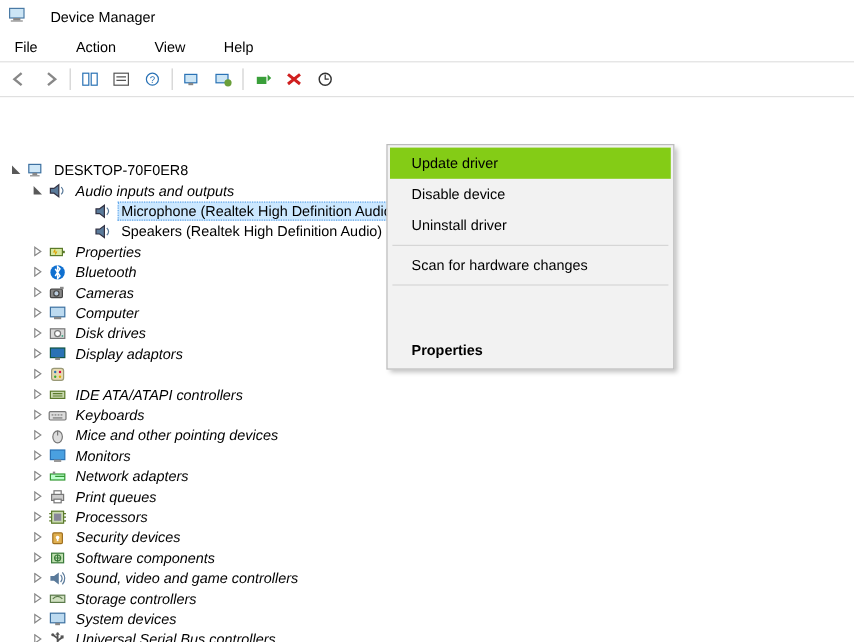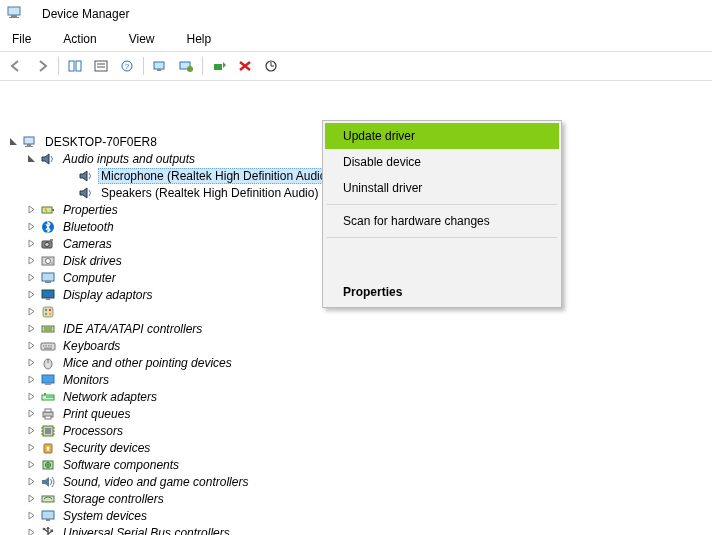--- a/index.html
+++ b/index.html
@@ -288,37 +288,37 @@
       <span class="tree-label">Cameras</span>
     </div>
     <div class="tree-row indent-1">
       <span class="expander">
         <svg viewBox="0 0 9 9">
           <path d="M2 1 L7 4.5 L2 8 Z" fill="none" stroke="#888"></path>
         </svg>
       </span>
       <span class="node-icon">
         <svg viewBox="0 0 16 16">
+          <use href="#i-computer"></use>
+        </svg>
+      </span>
+      <span class="tree-label">Computer</span>
+    </div>
+    <div class="tree-row indent-1">
+      <span class="expander">
+        <svg viewBox="0 0 9 9">
+          <path d="M2 1 L7 4.5 L2 8 Z" fill="none" stroke="#888"></path>
+        </svg>
+      </span>
+      <span class="node-icon">
+        <svg viewBox="0 0 16 16">
           <use href="#i-disk"></use>
         </svg>
       </span>
       <span class="tree-label">Disk drives</span>
-    </div>
-    <div class="tree-row indent-1">
-      <span class="expander">
-        <svg viewBox="0 0 9 9">
-          <path d="M2 1 L7 4.5 L2 8 Z" fill="none" stroke="#888"></path>
-        </svg>
-      </span>
-      <span class="node-icon">
-        <svg viewBox="0 0 16 16">
-          <use href="#i-computer"></use>
-        </svg>
-      </span>
-      <span class="tree-label">Computer</span>
     </div>
     <div class="tree-row indent-1">
       <span class="expander">
         <svg viewBox="0 0 9 9">
           <path d="M2 1 L7 4.5 L2 8 Z" fill="none" stroke="#888"></path>
         </svg>
       </span>
       <span class="node-icon">
         <svg viewBox="0 0 16 16">
           <use href="#i-display"></use>

